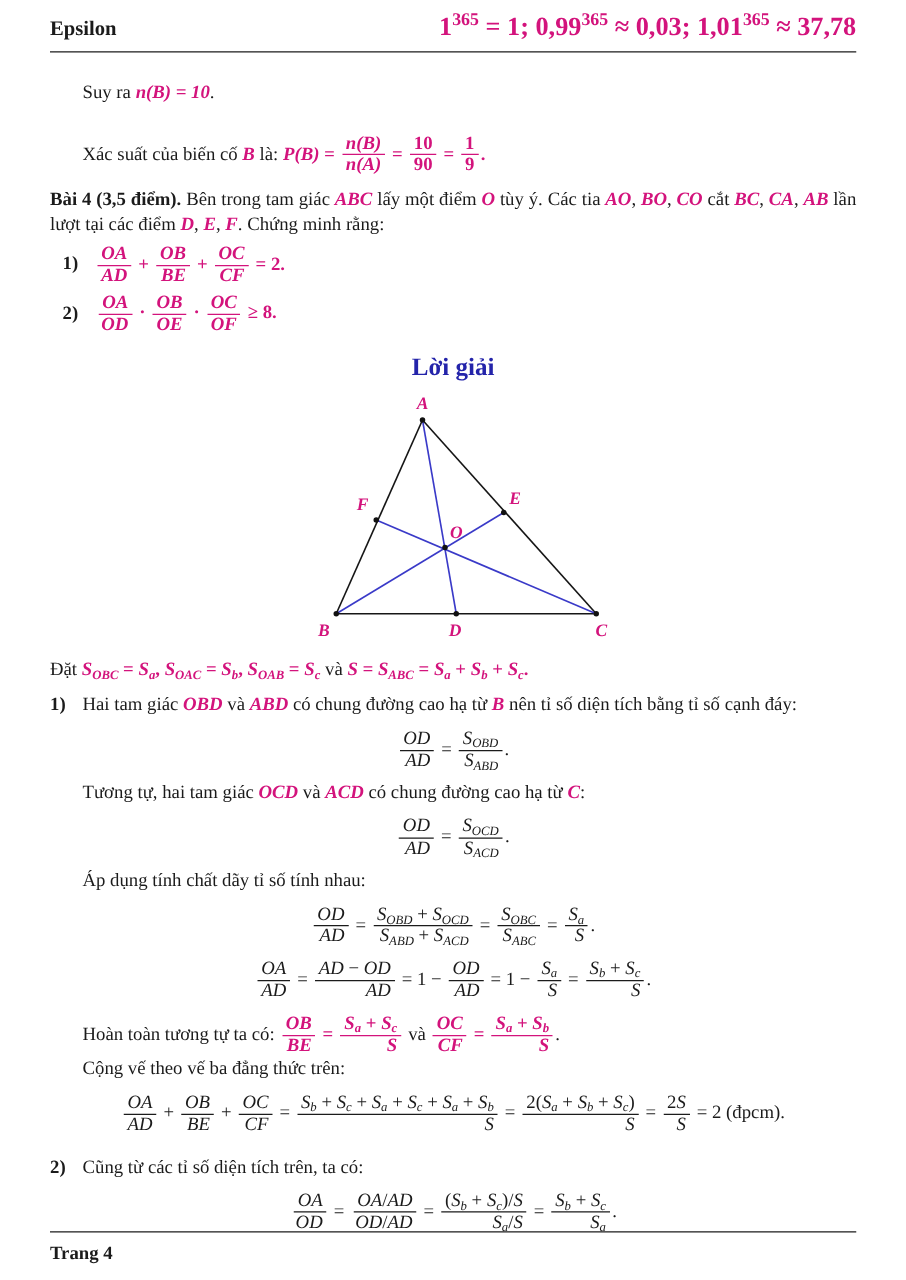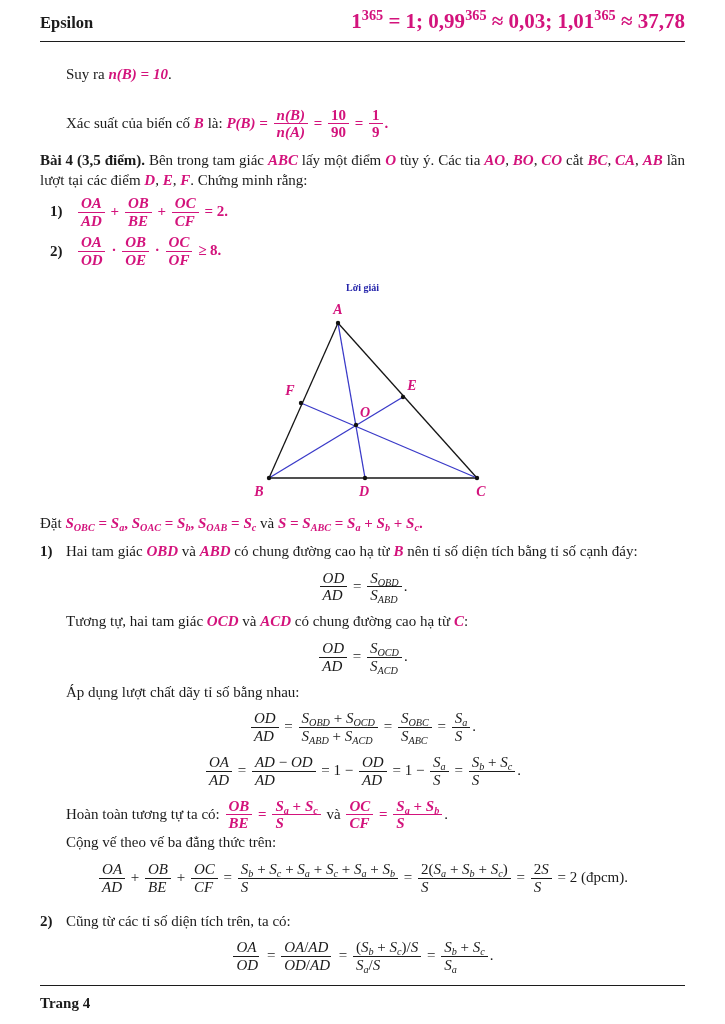--- a/index.html
+++ b/index.html
@@ -20,36 +20,36 @@
   .hdr-math{color:var(--magenta);font-weight:bold;font-size:21px}
   .hrule{border:none;border-top:1.4px solid #1c1c1c;margin:5px 0 0 0}
   
   .ind{margin:0 0 0 26px}
   .mt14{margin-top:23px}
   .mt6{margin-top:21px}
   .mt8{margin-top:8px}
   p{margin:0}
   .prob{margin-top:9px;text-align:justify}
   
-  .frac{display:inline-flex;flex-direction:column;align-items:flex-start;vertical-align:middle;
+  .frac{display:inline-flex;flex-direction:column;align-items:flex-end;vertical-align:middle;
         margin:1px 2px;line-height:1.12;text-align:center}
   .fn{border-bottom:1.3px solid currentColor;padding:0 3px}
   .fd{padding:0 3px}
   sub,sup{font-size:0.68em;line-height:0}
   sub{vertical-align:-0.28em}
   sup{vertical-align:0.55em}
   
   .pitem{display:flex;align-items:center;margin:3px 0 3px 10px}
   .plabel{font-weight:bold;width:26px;flex:none}
   .sitem{display:flex;margin-top:8px}
   .slabel{font-weight:bold;width:26px;flex:none}
   .scontent{flex:1}
   .eq{text-align:center;margin:7px 0 7px -26px}
   
-  .sol-title{text-align:center;color:var(--navy);font-weight:bold;font-size:10px;margin-top:11px}
+  .sol-title{text-align:center;color:var(--navy);font-weight:bold;font-size:20px;margin-top:11px}
   
   .fig{width:296px;margin:4px auto 0 auto;position:relative;left:13px}
   .fig svg{display:block}
   .svg-label{font-family:"Liberation Serif","DejaVu Serif",serif;font-style:italic;font-weight:bold;
              font-size:14px;fill:var(--magenta)}
   
   .footer{position:absolute;left:40px;right:40px;bottom:10px}
   .footer .hrule{margin-bottom:8px}
   .pagenum{display:block;text-align:left;font-weight:bold;font-size:15px}
 </style>
@@ -158,21 +158,21 @@
             <span class="fd"><span class="it">S</span><sub class="it">ABD</sub></span>
           </span><span>.</span></div>
       <p><span>Tương tự, hai tam giác </span><span class="m bold it">OCD</span><span> và </span><span class="m bold it">ACD</span><span> có chung đường cao hạ từ </span><span class="m bold it">C</span><span>:</span></p>
       <div class="eq"><span class="frac">
             <span class="fn"><span class="it">OD</span></span>
             <span class="fd"><span class="it">AD</span></span>
           </span><span> = </span><span class="frac">
             <span class="fn"><span class="it">S</span><sub class="it">OCD</sub></span>
             <span class="fd"><span class="it">S</span><sub class="it">ACD</sub></span>
           </span><span>.</span></div>
-      <p><span>Áp dụng lượt chất dãy tỉ số bằng nhau:</span></p>
+      <p><span>Áp dụng tính chất dãy tỉ số tính nhau:</span></p>
       <div class="eq"><span class="frac">
             <span class="fn"><span class="it">OD</span></span>
             <span class="fd"><span class="it">AD</span></span>
           </span><span> = </span><span class="frac">
             <span class="fn"><span class="it">S</span><sub class="it">OBD</sub><span> + </span><span class="it">S</span><sub class="it">OCD</sub></span>
             <span class="fd"><span class="it">S</span><sub class="it">ABD</sub><span> + </span><span class="it">S</span><sub class="it">ACD</sub></span>
           </span><span> = </span><span class="frac">
             <span class="fn"><span class="it">S</span><sub class="it">OBC</sub></span>
             <span class="fd"><span class="it">S</span><sub class="it">ABC</sub></span>
           </span><span> = </span><span class="frac">

